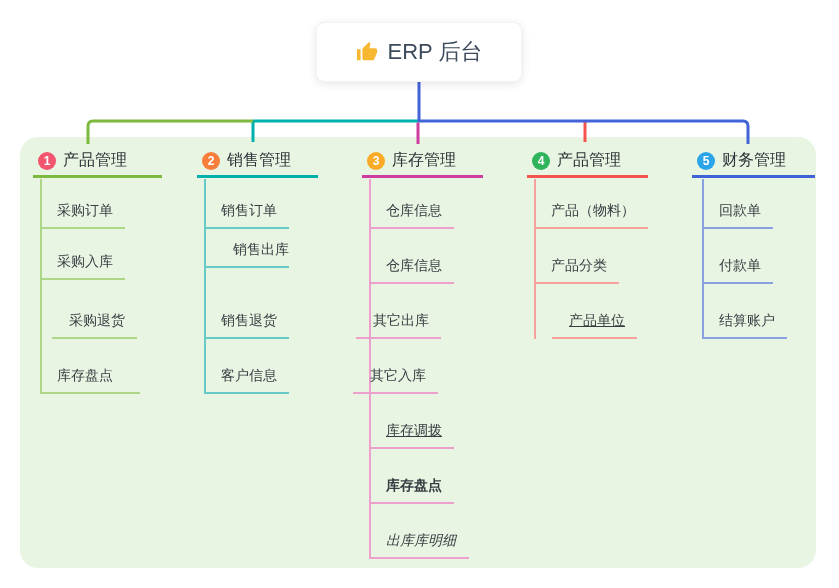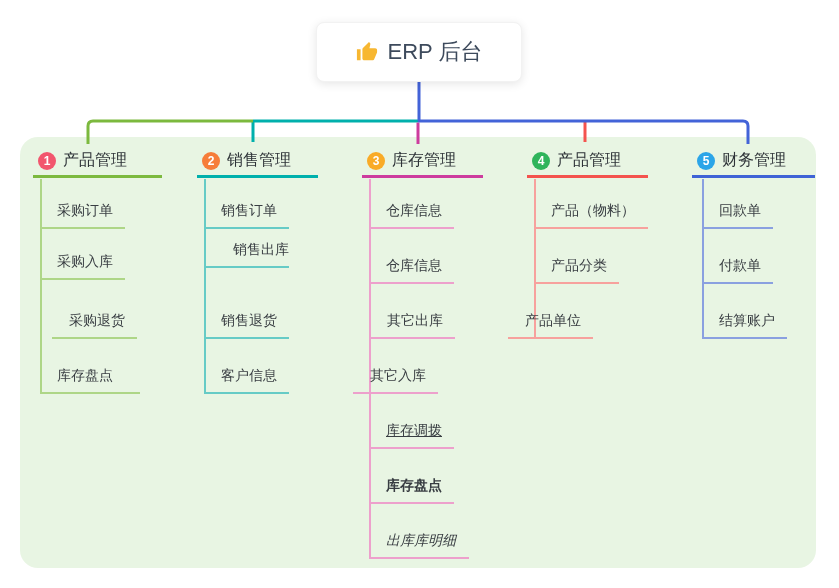--- a/index.html
+++ b/index.html
@@ -97,21 +97,21 @@
       <span class="badge" style="background: rgb(249, 171, 39);">3</span>
       <span>库存管理</span>
     </div>
     <div class="spine" style="left: 369px; top: 179px; height: 380px; background: rgb(237, 160, 204);"></div>
     <div class="child" style="left: 369px; top: 199px; width: 85px; border-bottom: 2px solid rgb(237, 160, 204);">
       <span>仓库信息</span>
     </div>
     <div class="child" style="left: 369px; top: 254px; width: 85px; border-bottom: 2px solid rgb(237, 160, 204);">
       <span>仓库信息</span>
     </div>
-    <div class="child" style="left: 370px; top: 309px; width: 85px; border-bottom: 2px solid rgb(237, 160, 204); text-align: right;">
+    <div class="child" style="left: 356px; top: 309px; width: 85px; border-bottom: 2px solid rgb(237, 160, 204); text-align: right;">
       <span>其它出库</span>
     </div>
     <div class="child" style="left: 353px; top: 364px; width: 85px; border-bottom: 2px solid rgb(237, 160, 204);">
       <span>其它入库</span>
     </div>
     <div class="child" style="left: 369px; top: 419px; width: 85px; border-bottom: 2px solid rgb(237, 160, 204); text-decoration: underline;">
       <span>库存调拨</span>
     </div>
     <div class="child" style="left: 369px; top: 474px; width: 85px; border-bottom: 2px solid rgb(237, 160, 204); font-weight: bold;">
       <span>库存盘点</span>
@@ -123,21 +123,21 @@
       <span class="badge" style="background: rgb(47, 180, 91);">4</span>
       <span>产品管理</span>
     </div>
     <div class="spine" style="left: 534px; top: 179px; height: 160px; background: rgb(247, 161, 157);"></div>
     <div class="child" style="left: 534px; top: 199px; width: 114px; border-bottom: 2px solid rgb(247, 161, 157);">
       <span>产品（物料）</span>
     </div>
     <div class="child" style="left: 534px; top: 254px; width: 85px; border-bottom: 2px solid rgb(247, 161, 157);">
       <span>产品分类</span>
     </div>
-    <div class="child" style="left: 508px; top: 309px; width: 85px; border-bottom: 2px solid rgb(247, 161, 157);">
+    <div class="child" style="left: 552px; top: 309px; width: 85px; border-bottom: 2px solid rgb(247, 161, 157); text-decoration: underline;">
       <span>产品单位</span>
     </div>
     <div class="branch-title" style="left: 692px; top: 146px; width: 118px; border-bottom: 3px solid rgb(63, 99, 214);">
       <span class="badge" style="background: rgb(43, 165, 232);">5</span>
       <span>财务管理</span>
     </div>
     <div class="spine" style="left: 702px; top: 179px; height: 160px; background: rgb(138, 160, 224);"></div>
     <div class="child" style="left: 702px; top: 199px; width: 71px; border-bottom: 2px solid rgb(138, 160, 224);">
       <span>回款单</span>
     </div>

